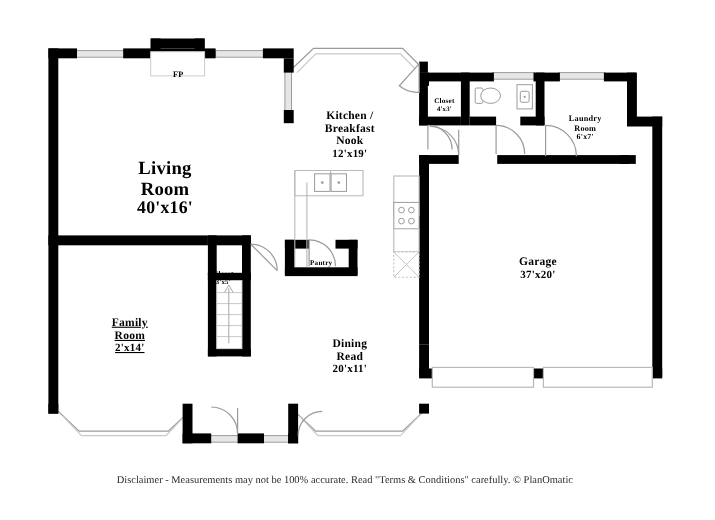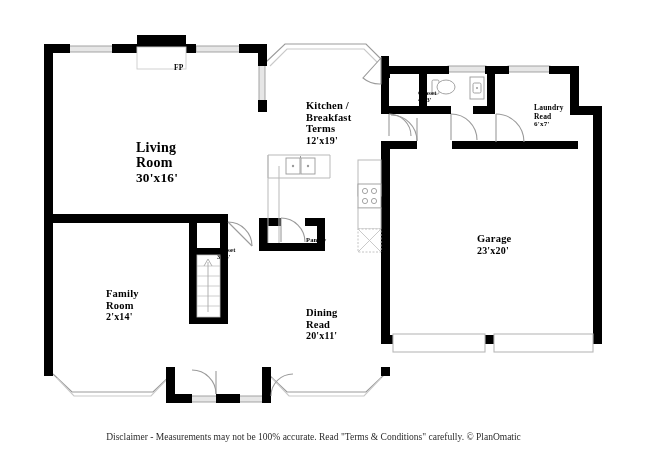--- a/index.html
+++ b/index.html
@@ -22,31 +22,30 @@
   }
   svg.plan {
     position: absolute;
     left: 0; top: 0;
     width: 650px;
     height: 473px;
     display: block;
   }
   .room-label {
     position: absolute;
-    text-align: left;
+    text-align: center;
     font-family: "Liberation Serif", serif;
     font-weight: bold;
     color: #000000;
     line-height: 1.12;
     white-space: pre-line;
     letter-spacing: 0.2px;
     pointer-events: none;
-    padding-left: 36px;
-  }
-  .lbl-lg { font-size: 14px; }
+  }
+  .lbl-lg { font-size: 17px; }
   .lbl-md { font-size: 10.5px; }
   .lbl-sm { font-size: 7.5px; }
   .lbl-xs { font-size: 6.5px; }
   .dim { display: block; font-size: 0.95em; }
   #disclaimer {
     position: absolute;
     left: 0;
     top: 432px;
     width: 627px;
     text-align: center;
@@ -240,47 +239,47 @@
       <rect x="393" y="334" width="92" height="18" fill="#ffffff" stroke="#b9b9b9" stroke-width="1.1"></rect>
       <rect x="494" y="334" width="99" height="18" fill="#ffffff" stroke="#b9b9b9" stroke-width="1.1"></rect>
 
       <rect x="137" y="47" width="49" height="22" fill="#ffffff" stroke="#cccccc" stroke-width="0.9"></rect>
     </g>
   </svg>
 
   <div class="room-label lbl-lg" style="left:100px; top:124px; width:100px;">
     <span>Living
 Room</span>
-    <span class="dim">30'x16'</span>
+    <span class="dim">40'x16'</span>
   </div>
 
   <div class="room-label lbl-md" style="left:270px; top:88px; width:96px;">
     <span>Kitchen /
 Breakfast
-Terms</span>
+Nook</span>
     <span class="dim">12'x19'</span>
   </div>
 
   <div class="room-label lbl-xs" style="left:382px; top:82px; width:44px;">
     <span>Closet</span>
     <span class="dim">4'x3'</span>
   </div>
 
   <div class="room-label lbl-sm" style="left:498px; top:96px; width:68px;">
     <span>Laundry
-Read</span>
+Room</span>
     <span class="dim">6'x7'</span>
   </div>
 
   <div class="room-label lbl-md" style="left:441px; top:221px; width:96px;">
     <span>Garage</span>
-    <span class="dim">23'x20'</span>
-  </div>
-
-  <div class="room-label lbl-md" style="left:70px; top:276px; width:96px;">
+    <span class="dim">37'x20'</span>
+  </div>
+
+  <div class="room-label lbl-md" style="left:70px; top:276px; width:96px;text-decoration:underline;">
     <span>Family
 Room</span>
     <span class="dim">2'x14'</span>
   </div>
 
   <div class="room-label lbl-xs" style="left:181px; top:239px; width:44px;">
     <span>Closet</span>
     <span class="dim">3'x5'</span>
   </div>
 

